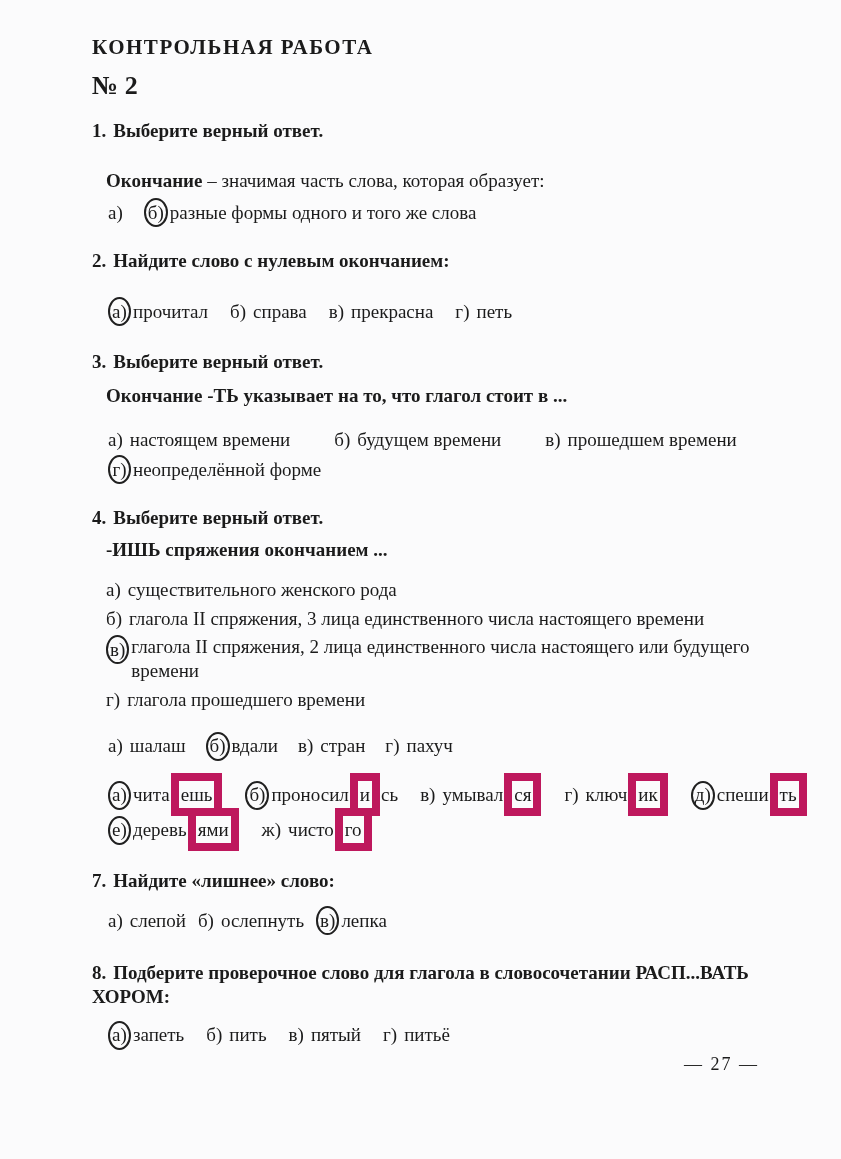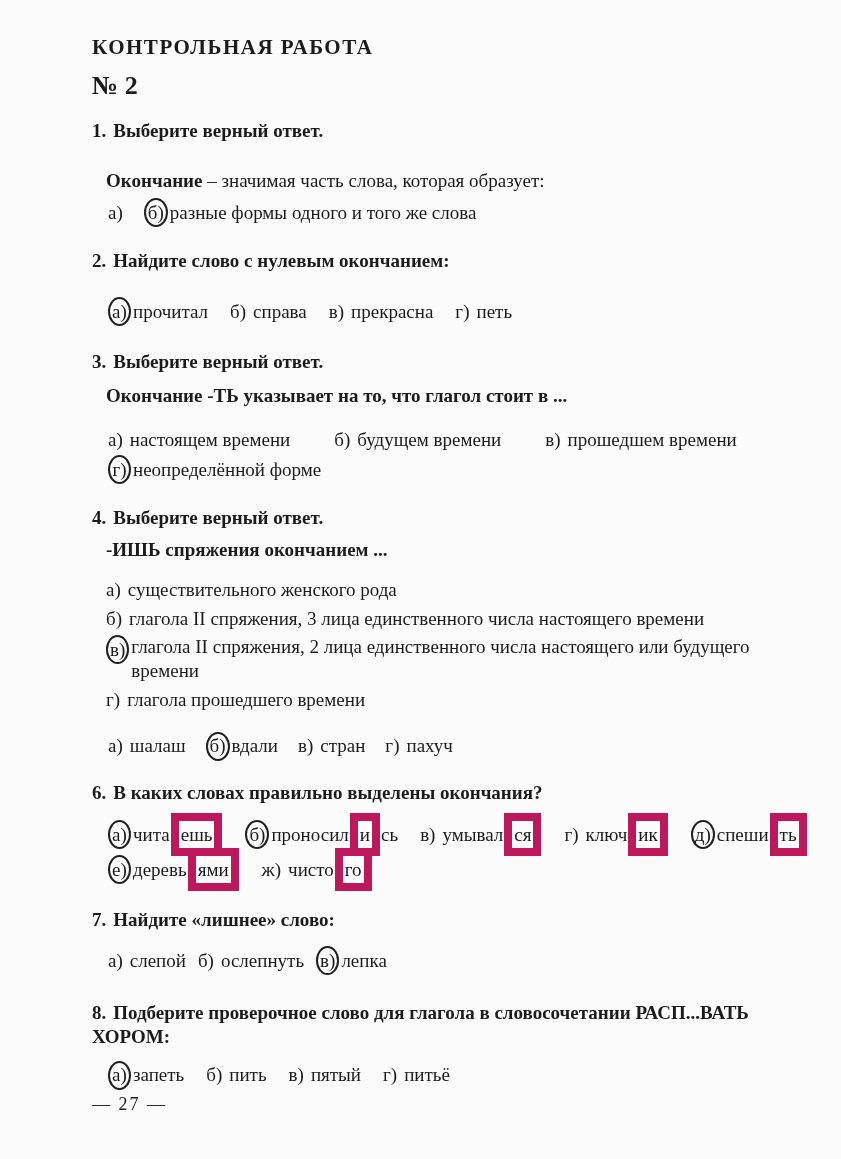--- a/index.html
+++ b/index.html
@@ -44,21 +44,21 @@
   .q4 .q-statement + .opt-row{margin-top:16px}
   .q5{margin-top:20px}
   .q5 .opt-line{margin-top:12px;column-gap:20px}
   .q6{margin-top:20px}
   .q6 .opt-line{margin-top:16px;column-gap:22px}
   .q6 .opt-line + .opt-line{margin-top:6px}
   .q7{margin-top:24px}
   .q7 .opt-line{margin-top:14px;column-gap:12px}
   .q8{margin-top:26px}
   .q8 .opt-line{margin-top:12px;column-gap:22px}
-  .doc-footer{text-align:left;margin-top:3px;margin-right:52px;font-size:18px;letter-spacing:2px}
+  .doc-footer{text-align:right;margin-top:3px;margin-right:52px;font-size:18px;letter-spacing:2px}
 </style>
 </head>
 <body>
 
 <div class="page">
   <header class="doc-header">
     <h1 class="doc-title">КОНТРОЛЬНАЯ РАБОТА</h1>
     <div class="doc-number">№ 2</div>
   </header>
 
@@ -163,21 +163,20 @@
             <span class="letter plain">в)</span>
             <span class="opt-text"><span>стран</span></span>
           </span>
           <span class="option">
             <span class="letter plain">г)</span>
             <span class="opt-text"><span>пахуч</span></span>
           </span>
         </div>
       </section>
       <section class="question q6">
-        <div class="q-heading"><span class="q-num">6.</span><span class="q-heading-text">В каких словах правильно выделены окончания?</span></div>
         <div class="opt-line">
           <span class="option">
             <span class="letter circled">а)</span>
             <span class="opt-text"><span>чита</span><span class="boxed">ешь</span></span>
           </span>
           <span class="option">
             <span class="letter circled">б)</span>
             <span class="opt-text"><span>проносил</span><span class="boxed">и</span><span>сь</span></span>
           </span>
           <span class="option">

